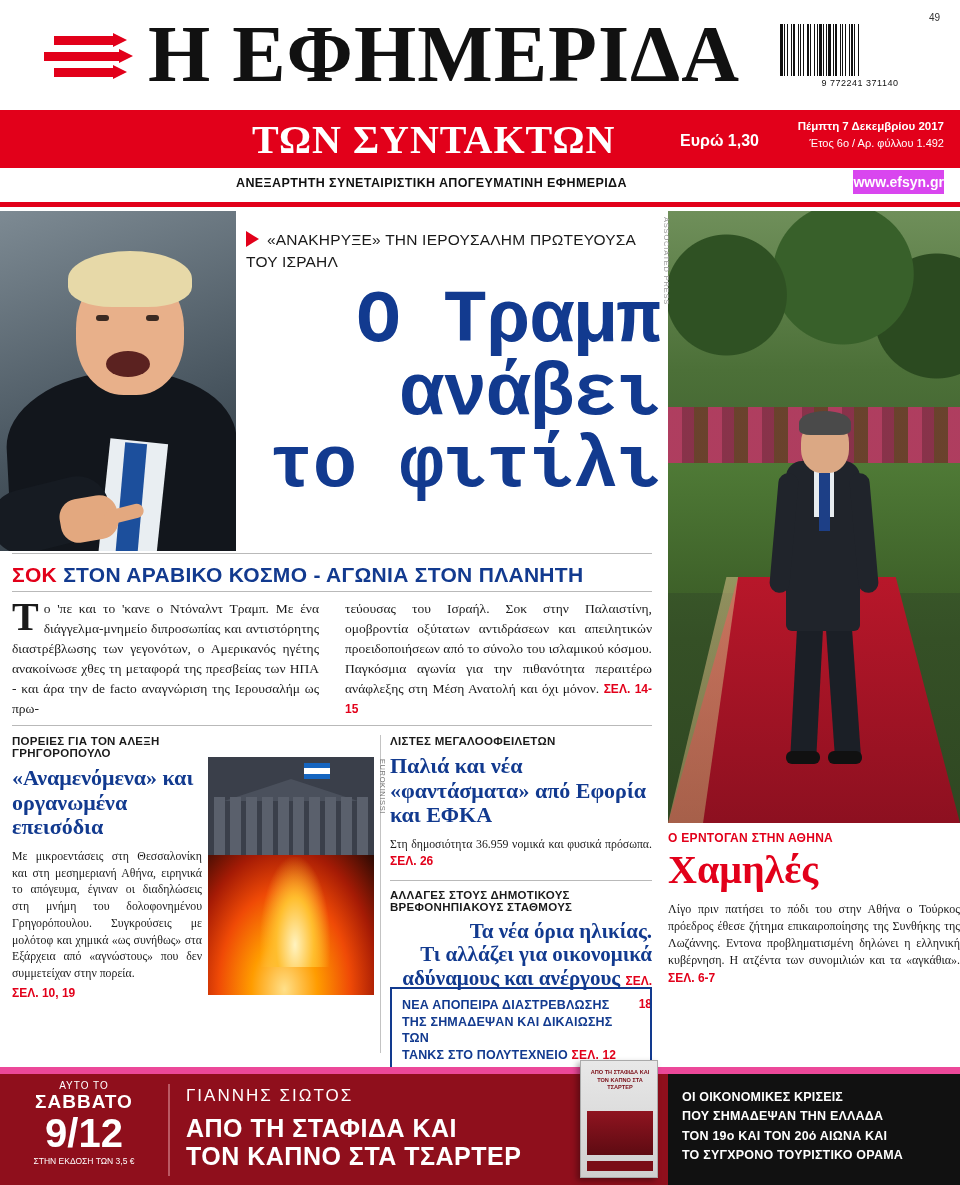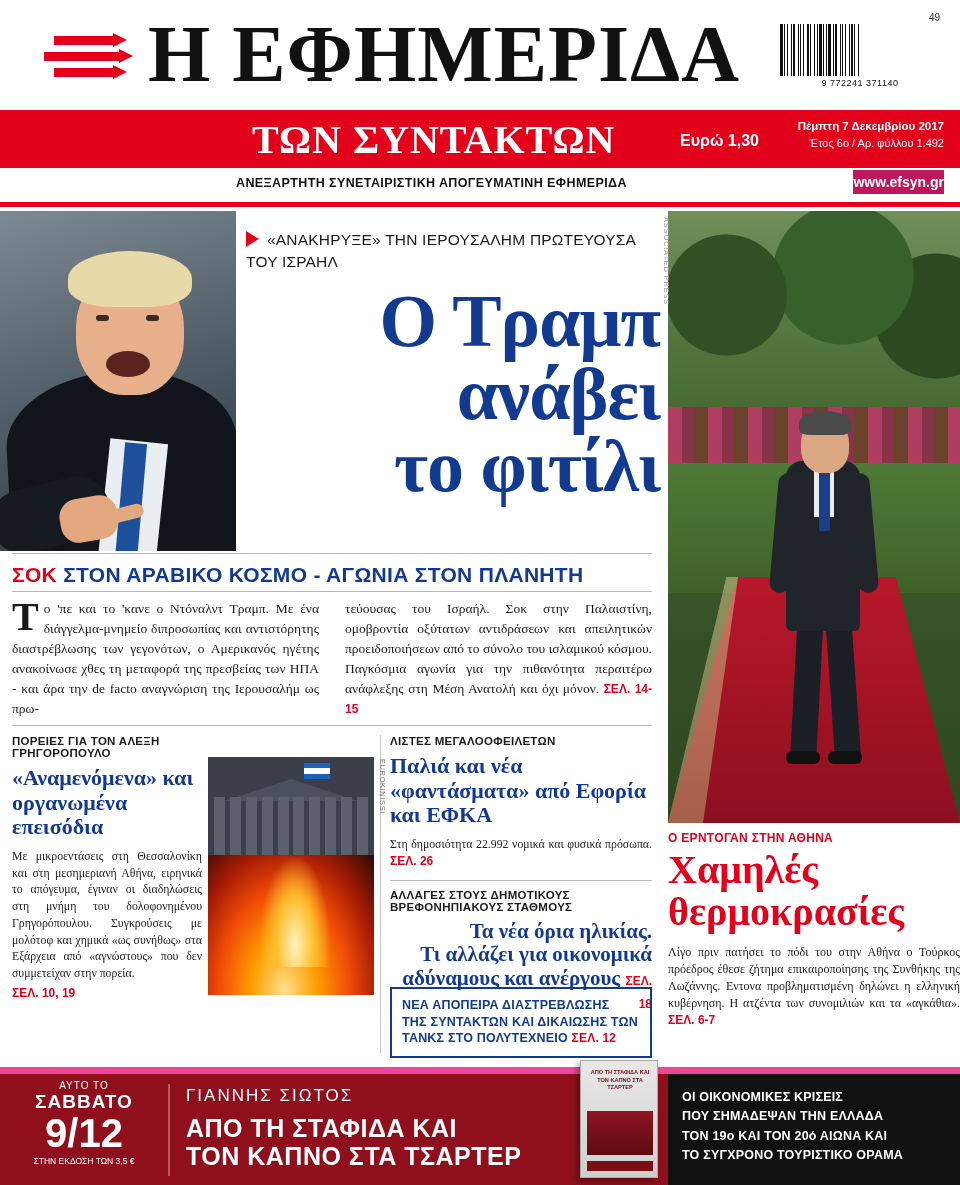--- a/index.html
+++ b/index.html
@@ -61,21 +61,21 @@
   .redband .dateinfo b { display:block; font-weight:bold; font-size:11.5px;}
   .strap {
     background:#fff; height:34px; position:relative;
   }
   .strap .desc {
     position:absolute; left:236px; top:8px;
     font-size:12.5px; font-weight:bold; letter-spacing:0.4px; color:#111;
   }
   .strap .site {
     position:absolute; right:16px; top:2px;
-    background:#be185d; color:#fff; font-weight:bold; font-size:14px;
+    background:#d946ef; color:#fff; font-weight:bold; font-size:14px;
     padding:4px 0;
   }
   .redrule { height:5px; background:#e2001a; }
 
   
   .main { position:relative; height:880px; }
   .col-left { position:absolute; left:0; top:0; width:660px; height:880px;padding-left:12px; }
   .col-right { position:absolute; left:668px; top:0; width:292px; height:880px; }
 
   
@@ -130,21 +130,21 @@
     font-size:15.5px; line-height:1.42; letter-spacing:0.2px; color:#1a1a1a;
   }
   .kicker .tri {
     display:inline-block; width:0; height:0;
     border-left:13px solid #e2001a;
     border-top:8px solid transparent; border-bottom:8px solid transparent;
     margin-right:8px; transform:translateY(2px);
   }
   .headline {
     position:absolute; left:246px; top:78px; width:414px;
-    font-family:Liberation Serif, serif;
+    font-family:Liberation Mono, monospace;
     font-weight:bold; color:#123a8f;
     font-size:74px; line-height:0.98; text-align:right; letter-spacing:-1px;
   }
   .headline span { display:block; }
 
   .shock {
     position:absolute; left:12px; top:356px; width:640px;
     font-size:21px; font-weight:bold; letter-spacing:0.3px;
     font-family:"Liberation Sans", sans-serif;
   }
@@ -490,38 +490,38 @@
           <div class="flame"></div>
           <div class="flame2"></div>
         </div>
         <div class="credit-v" style="left:366px; top:24px;">EUROKINISSI</div>
 
         <div class="lw-col lw-3">
           <div>
             <div class="smallhead">ΛΙΣΤΕΣ ΜΕΓΑΛΟΟΦΕΙΛΕΤΩΝ</div>
             <div class="bigblue">Παλιά και νέα «φαντάσματα» από Εφορία και ΕΦΚΑ</div>
             <div class="bodytext" style="margin-bottom:4px;">
-              <span>Στη δημοσιότητα 22.992 νομικά και φυσικά πρόσωπα.</span>
+              <span>Στη δημοσιότητα 36.959 νομικά και φυσικά πρόσωπα.</span>
               <span class="sel">ΣΕΛ. 26</span>
             </div>
           </div>
           <div class="hrule" style="position:relative; left:0; top:6px; width:262px; margin-bottom:14px;"></div>
           <div>
             <div class="smallhead">ΑΛΛΑΓΕΣ ΣΤΟΥΣ ΔΗΜΟΤΙΚΟΥΣ ΒΡΕΦΟΝΗΠΙΑΚΟΥΣ ΣΤΑΘΜΟΥΣ</div>
             <div class="bigblue" style="font-size:21px;text-align:right;">
               <span>Τα νέα όρια ηλικίας.</span><br>
               <span>Τι αλλάζει για οικονομικά αδύναμους και ανέργους</span>
               <span class="sel">ΣΕΛ. 18</span>
             </div>
           </div>
         </div>
 
         <div class="box-red">
           <div class="l">ΝΕΑ ΑΠΟΠΕΙΡΑ ΔΙΑΣΤΡΕΒΛΩΣΗΣ</div>
-          <div class="l">ΤΗΣ ΣΥΝΤΑΚΤΩΝ ΚΑΙ ΔΙΚΑΙΩΣΗΣ ΤΩΝ</div>
+          <div class="l">ΤΗΣ ΣΗΜΑΔΕΨΑΝ ΚΑΙ ΔΙΚΑΙΩΣΗΣ ΤΩΝ</div>
           <div class="l">
             <span>ΤΑΝΚΣ ΣΤΟ ΠΟΛΥΤΕΧΝΕΙΟ</span>
             <span class="sel">ΣΕΛ. 12</span>
           </div>
         </div>
       </div>
     </div>
 
     <div class="col-right">
       <div class="erdogan-photo">
@@ -542,21 +542,20 @@
         <div class="tieE"></div>
         <div class="headE"></div>
         <div class="hairE"></div>
       </div>
       <div class="erdogan-credit">ASSOCIATED PRESS</div>
 
       <div class="right-lower">
         <div class="eyebrow">Ο ΕΡΝΤΟΓΑΝ ΣΤΗΝ ΑΘΗΝΑ</div>
         <div class="bigred">
           <span>Χαμηλές</span><br>
-          <span>θερμοκρασίες</span>
         </div>
         <div class="bodytext">
           <span>Λίγο πριν πατήσει το πόδι του στην Αθήνα ο Τούρκος πρόεδρος έθεσε ζήτημα επικαιροποίησης της Συνθήκης της Λωζάννης. Εντονα προβληματισμένη δηλώνει η ελληνική κυβέρνηση. Η ατζέντα των συνομιλιών και τα «αγκάθια».</span>
           <span class="sel">ΣΕΛ. 6-7</span>
         </div>
       </div>
     </div>
   </div>
 
   <div class="promo">

